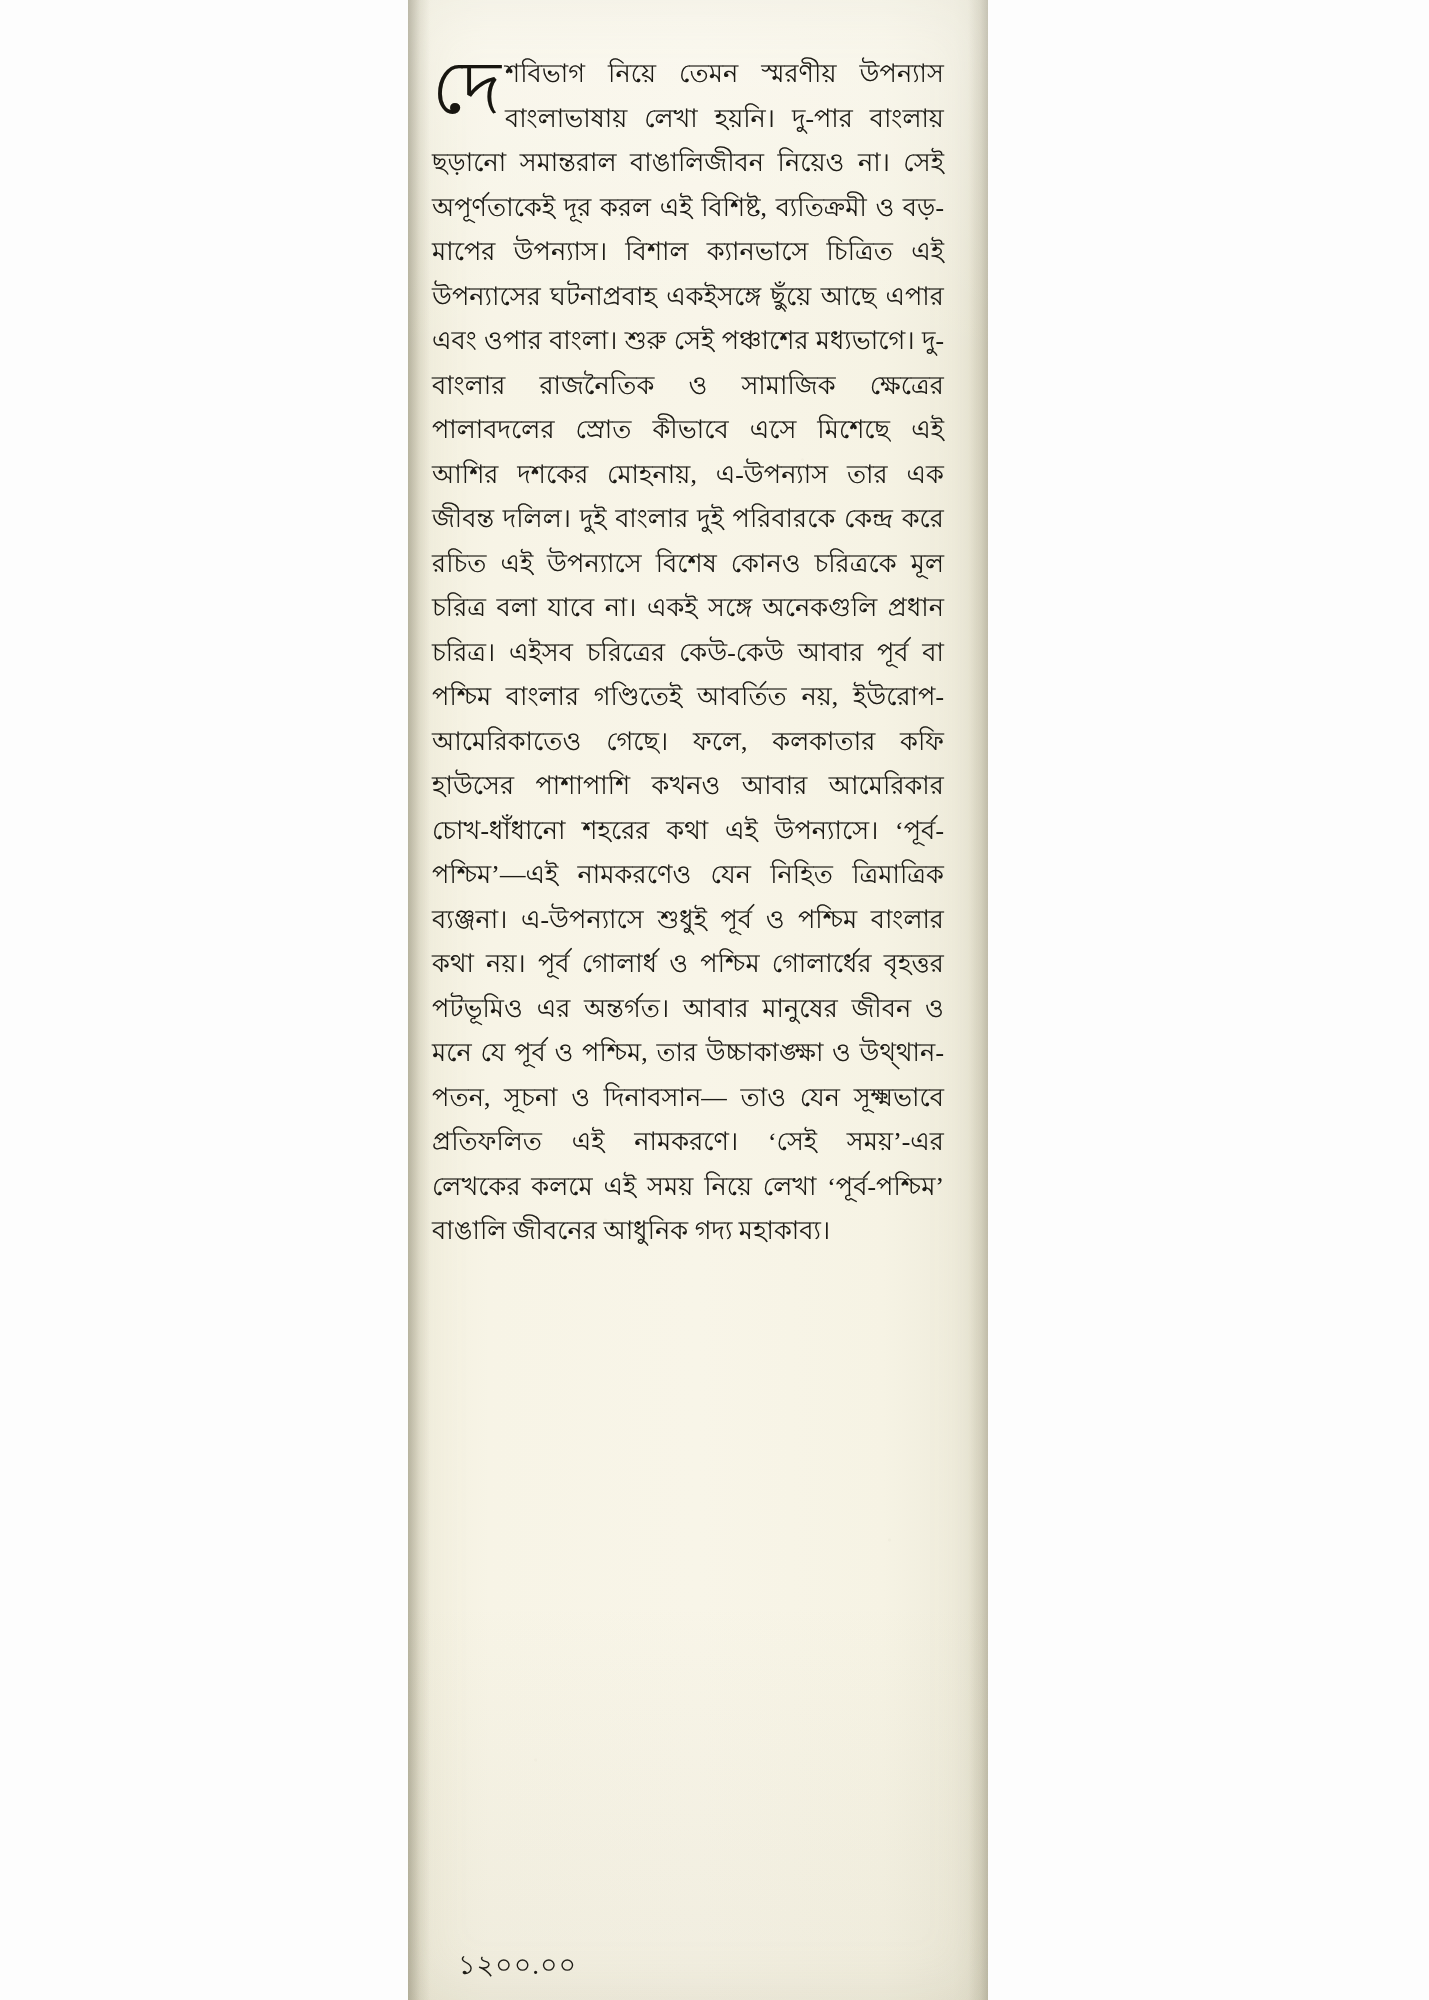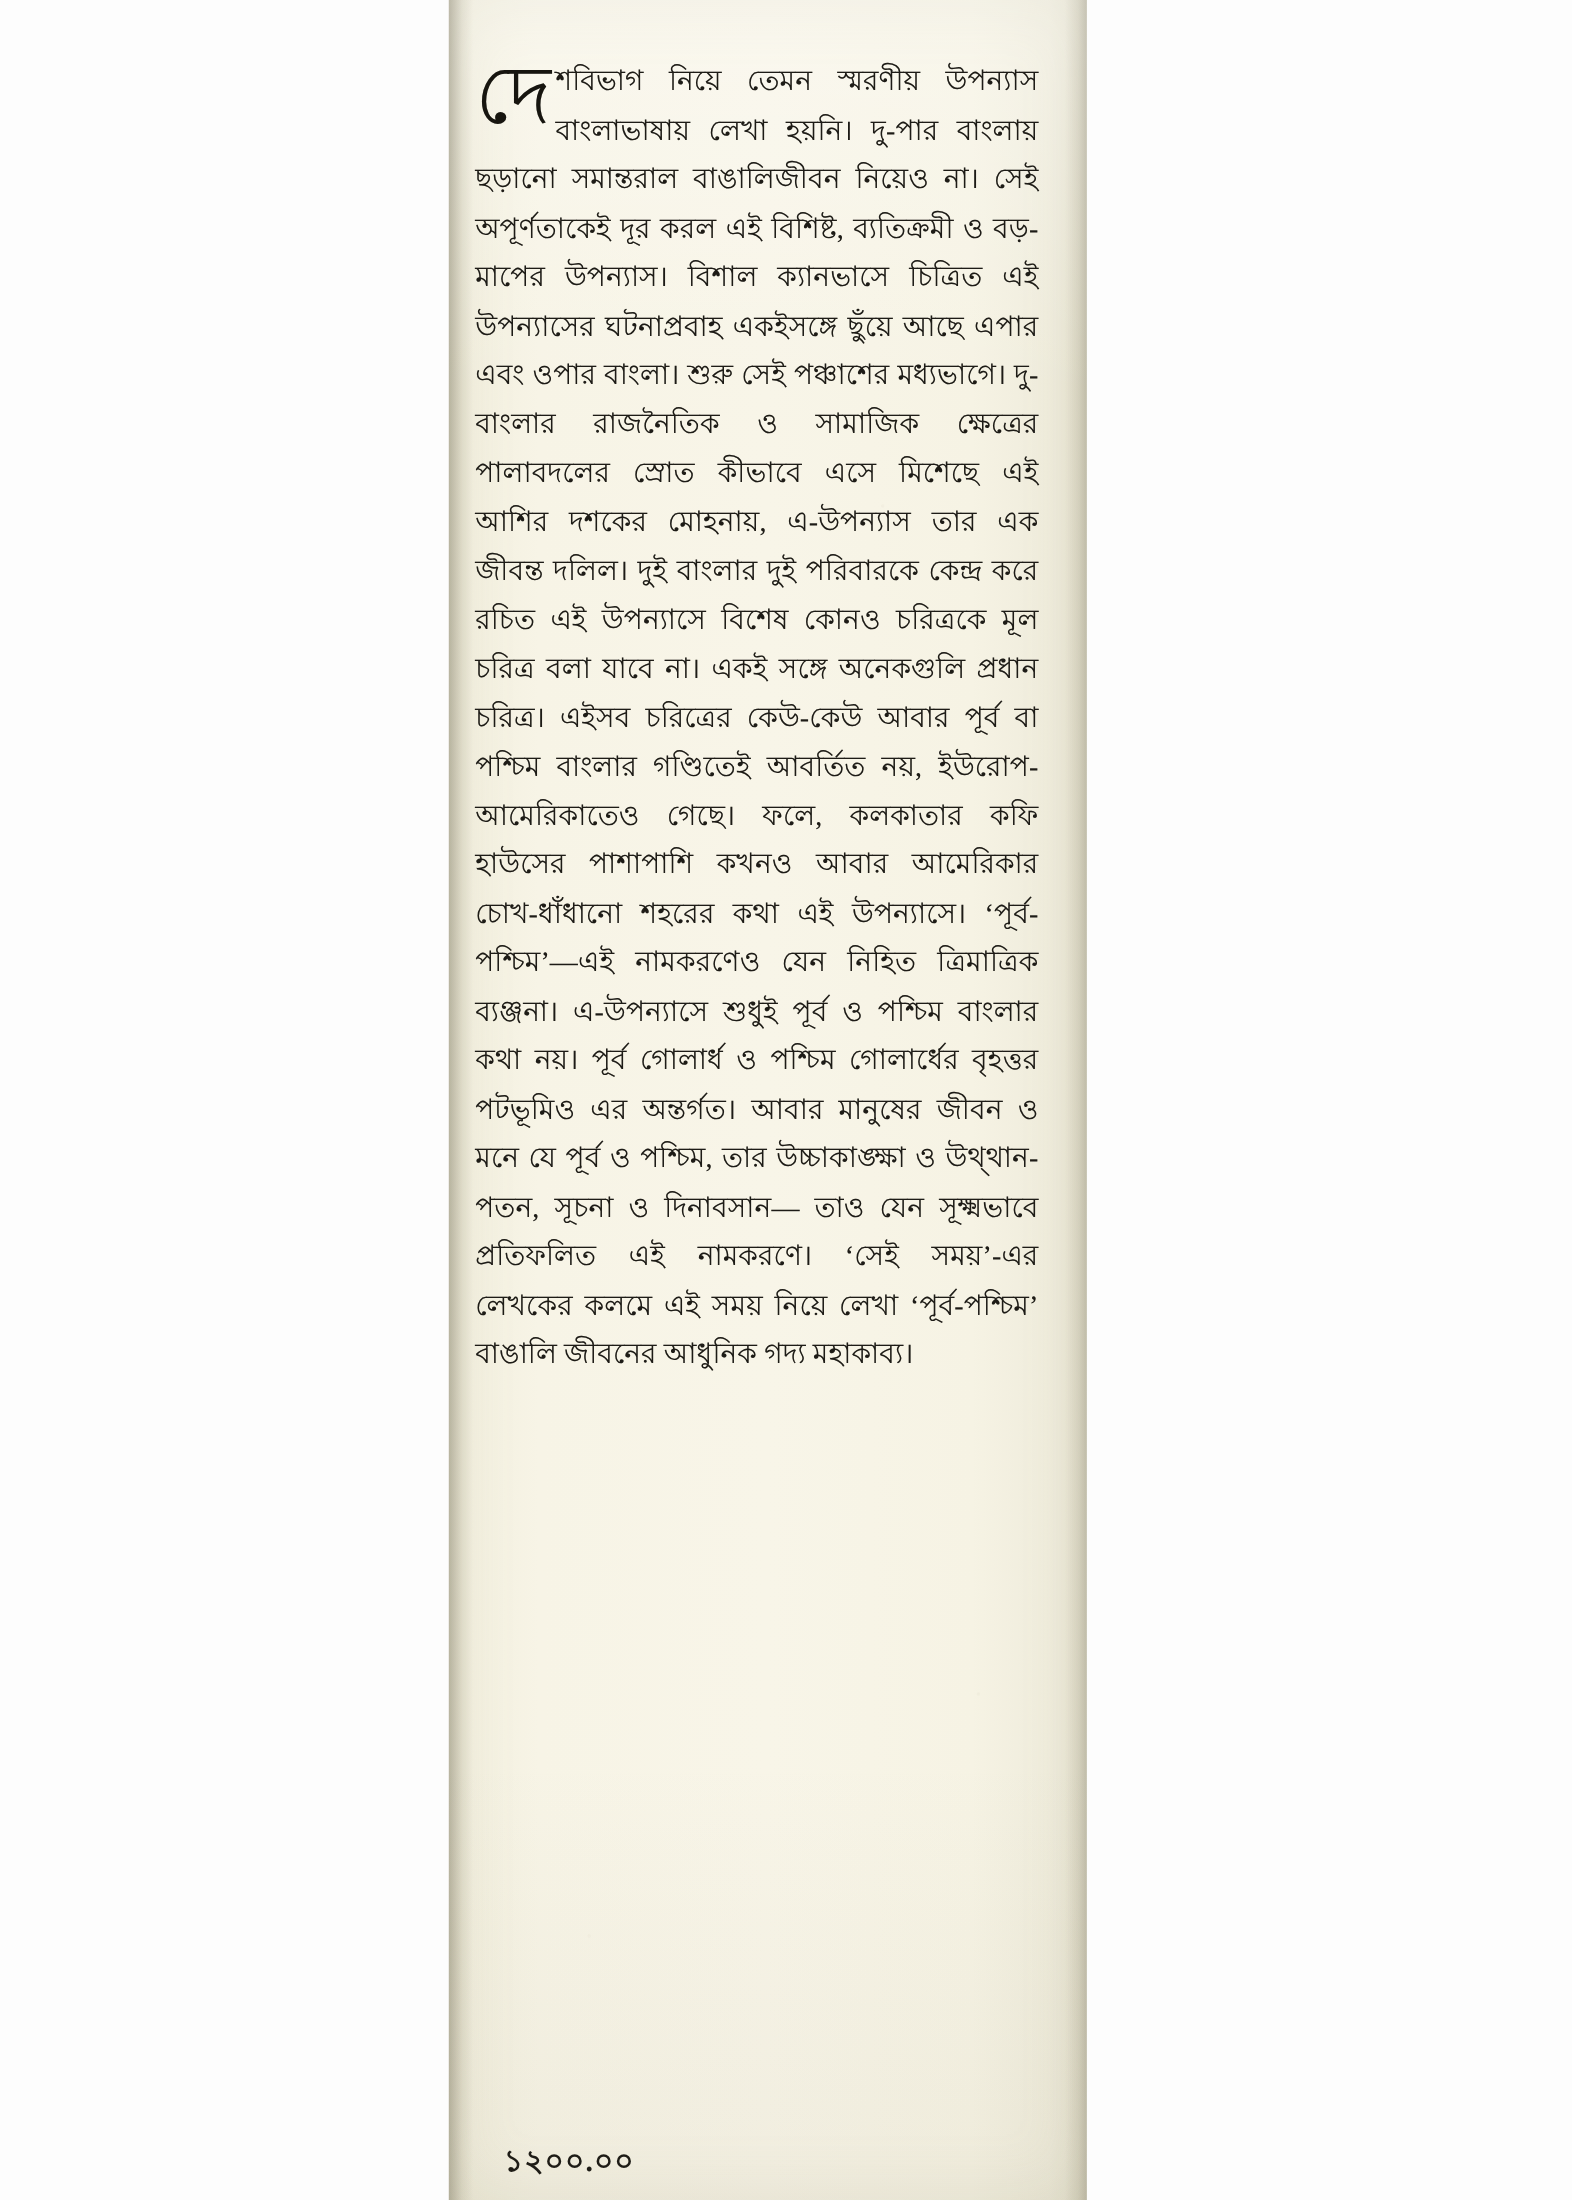--- a/index.html
+++ b/index.html
@@ -111,21 +111,20 @@
   }
 
   .price {
     position: absolute;
     left: 458px;
     top: 1944px;
     font-family: "Liberation Serif", serif;
     font-size: 27px;
     letter-spacing: 1px;
     color: #1e1c16;
-    font-weight: bold;
   }
 
   
   .speckle {
     position: absolute;
     left: 408px;
     top: 0;
     width: 580px;
     height: 2000px;
     pointer-events: none;

